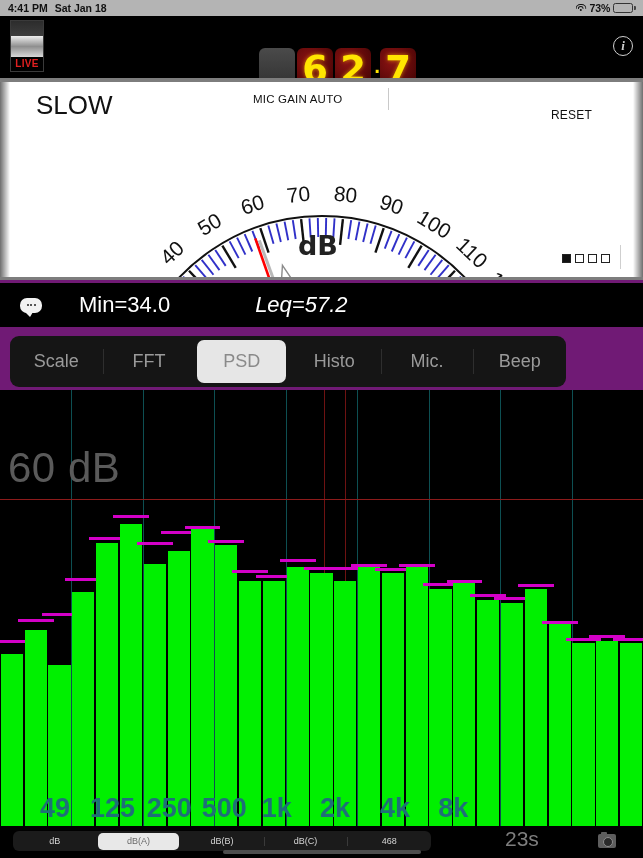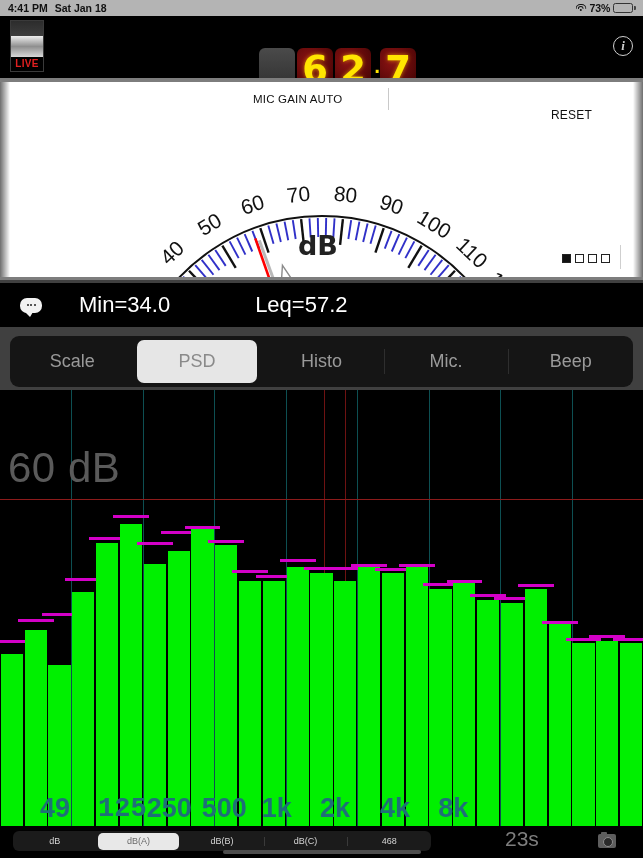--- a/index.html
+++ b/index.html
@@ -2,21 +2,21 @@
 <html><head>
 <meta charset="utf-8">
 <style>
   * { box-sizing: border-box; margin: 0; padding: 0; }
   html, body {
     width: 643px; height: 858px;
     background: #000;
     font-family: "Liberation Sans", sans-serif;
     overflow: hidden;
   }
-  #app { position: relative; width: 643px; height: 858px; background: #404040; }
+  #app { position: relative; width: 643px; height: 858px; background: #701a75; }
 
   
   .statusbar {
     position: absolute; top: 0; left: 0; width: 643px; height: 16px;
     background: #b4b4b4; color: #111;
     display: flex; align-items: center; font-size: 10.5px; font-weight: bold;
   }
   .sb-time { margin-left: 8px; }
   .sb-date { margin-left: 7px; }
   .sb-right { margin-left: auto; display: flex; align-items: center; gap: 3px; margin-right: 7px; }
@@ -104,26 +104,26 @@
     display: flex; align-items: center; justify-content: center; gap: 1.5px;
   }
   .bubble-ico::after {
     content: ""; position: absolute; left: 5px; bottom: -4px;
     border-left: 5px solid transparent; border-right: 3px solid transparent;
     border-top: 5px solid #f2f2f2;
   }
   .bubble-ico i { width: 2px; height: 2px; background: #222; border-radius: 50%; display: block; }
   .stat { font-size: 22px; color: #fff; }
   .stat.min { margin-left: 37px; }
-  .stat.leq { margin-left: 85px; }
+  .stat.leq { margin-left: 85px; font-style: italic; }
   .stat.max { margin-left: 85px; }
 
   
   .tabs {
-    position: absolute; top: 336px; left: 10px; width: 623px; height: 51px;
+    position: absolute; top: 336px; left: 10px; width: 556px; height: 51px;
     background: #151515; border-radius: 9px; display: flex; align-items: center;
   }
   .tab {
     flex: 1; text-align: center; font-size: 18px; color: #9a9a9a;
     line-height: 43px; height: 43px; margin: 0 2px; border-radius: 7px;
     position: relative;
   }
   .tab + .tab::before {
     content: ""; position: absolute; left: -2px; top: 9px; width: 1px; height: 25px; background: #2e2e2e;
   }
@@ -218,20 +218,21 @@
       <div class="led-digit">6</div>
       <div class="led-digit">2</div>
       <div class="led-dot">.</div>
       <div class="led-digit">7</div>
     </div>
 
     <div class="info-btn">i</div>
   </div>
 
   <div class="meter-panel">
+    <div class="m-slow">SLOW</div>
     <div class="m-gain">MIC GAIN AUTO</div>
     <div class="m-divider"></div>
     <div class="m-reset">RESET</div>
     <svg id="dial-svg" width="643" height="202" viewBox="0 0 643 202" style="position:absolute;left:0;top:0">
         <path d="M 140.27196450490968 256.57710769048117 A 196 196 0 0 1 503.72803549509035 256.5771076904812" fill="none" stroke="#111" stroke-width="2"></path>
         <line x1="142.12633221404326" y1="257.32632087731304" x2="166.23311243277973" y2="267.06609230612673" stroke="#111" stroke-width="2.4"></line>
         <line x1="145.42923910706412" y1="249.6335493026495" x2="162.7222517718362" y2="257.5044903503282" stroke="#3030c8" stroke-width="1.9"></line>
         <line x1="149.0609662481122" y1="242.0904407645937" x2="165.9982942959775" y2="250.70013986496855" stroke="#3030c8" stroke-width="1.9"></line>
         <line x1="153.0147504255818" y1="234.71104247463086" x2="169.56485218802484" y2="244.04346614979588" stroke="#3030c8" stroke-width="1.9"></line>
         <line x1="157.28322867469163" y1="227.50909677358644" x2="173.4152835983043" y2="237.54686564627644" stroke="#3030c8" stroke-width="1.9"></line>
@@ -320,20 +321,21 @@
         <i></i>
         <i></i>
         <i></i>
       </div>
     <div class="stat min">Min=34.0</div>
     <div class="stat leq">Leq=57.2</div>
   </div>
 
   <div class="tabs" id="tabbar">
       <div class="tab"><span>Scale</span></div>
+      <div class="tab"><span>FFT</span></div>
       <div class="tab active"><span>PSD</span></div>
       <div class="tab"><span>Histo</span></div>
       <div class="tab"><span>Mic.</span></div>
       <div class="tab"><span>Beep</span></div>
     </div>
 
   <div class="graph">
     <div id="grid-layer">
         <div class="vgrid" style="left: 71.4444px;"></div>
         <div class="vgrid" style="left: 142.889px;"></div>
@@ -399,21 +401,21 @@
         <div class="peak" style="left: 541.787px; width: 35.7222px; bottom: 201.65px; background: rgb(212, 0, 200);"></div>
         <div class="bar" style="left: 572.356px; width: 22.2148px; height: 182.575px; background: rgb(0, 240, 0);"></div>
         <div class="peak" style="left: 565.602px; width: 35.7222px; bottom: 185.3px; background: rgb(212, 0, 200);"></div>
         <div class="bar" style="left: 596.17px; width: 22.2148px; height: 185.3px; background: rgb(0, 240, 0);"></div>
         <div class="peak" style="left: 589.417px; width: 35.7222px; bottom: 188.025px; background: rgb(212, 0, 200);"></div>
         <div class="bar" style="left: 619.985px; width: 22.2148px; height: 182.575px; background: rgb(0, 240, 0);"></div>
         <div class="peak" style="left: 613.231px; width: 35.7222px; bottom: 185.3px; background: rgb(212, 0, 200);"></div>
       </div>
     <div id="freq-labels">
         <div class="fx-label" style="left: 40px;">49</div>
-        <div class="fx-label" style="left: 98px; font-family: Liberation Mono, monospace;">125</div>
+        <div class="fx-label" style="left: 90px;">125</div>
         <div class="fx-label" style="left: 146.667px;">250</div>
         <div class="fx-label" style="left: 201.667px;">500</div>
         <div class="fx-label" style="left: 261.667px;">1k</div>
         <div class="fx-label" style="left: 320px;">2k</div>
         <div class="fx-label" style="left: 380px;">4k</div>
         <div class="fx-label" style="left: 438.333px;">8k</div>
       </div>
   </div>
 
   <div class="bottombar">

